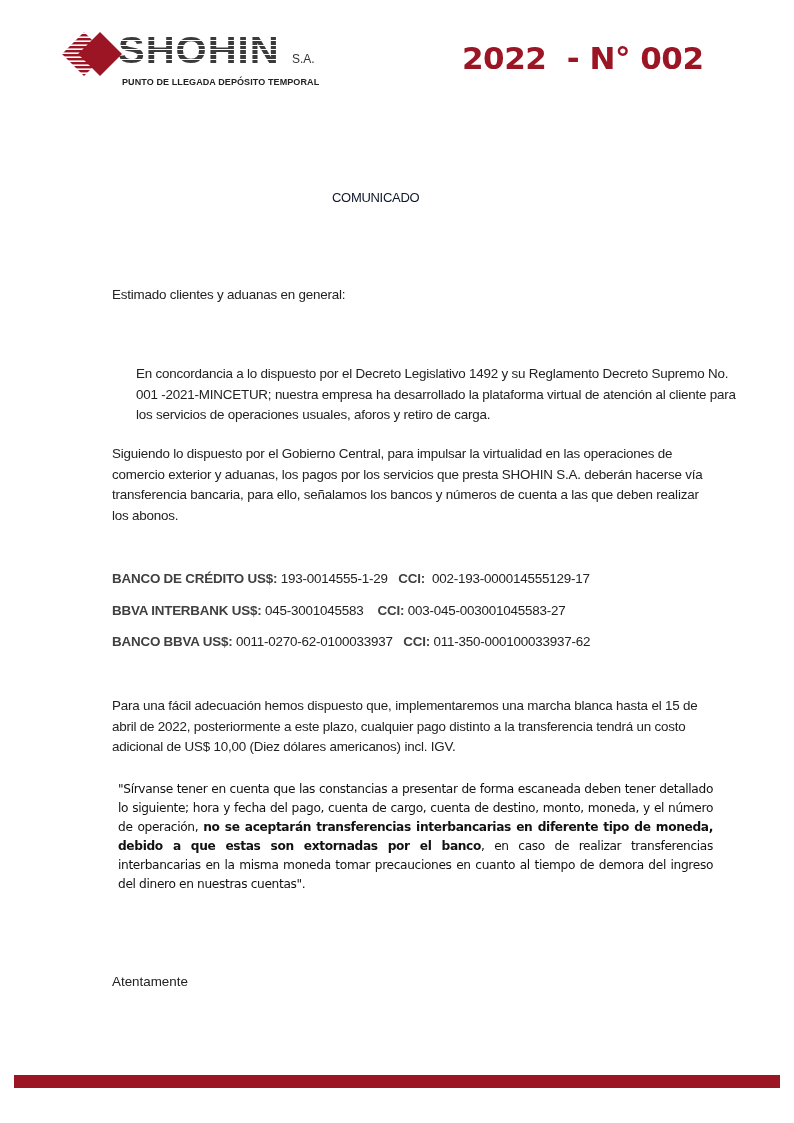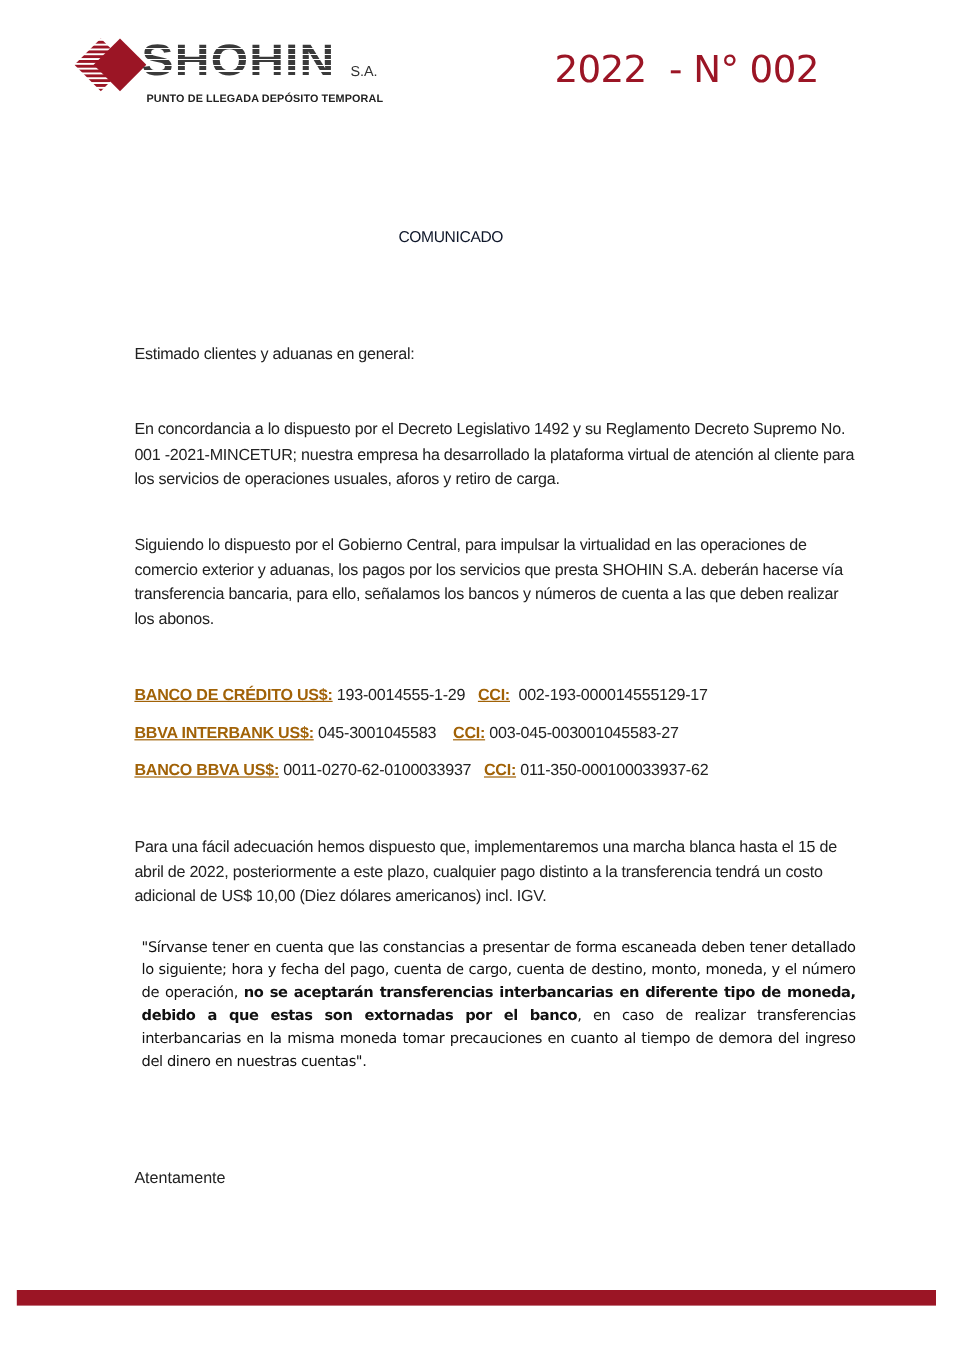--- a/index.html
+++ b/index.html
@@ -8,28 +8,28 @@
   .logo { position:absolute; left:62px; top:30px; width:270px; height:62px; }
   .logo svg { position:absolute; left:0; top:0; }
   .logo-word { position:absolute; left:56px; top:2px; font-family:"Liberation Sans", sans-serif;
                font-weight:bold; font-size:40px; letter-spacing:1px; color:#333;
                line-height:40px; transform:scaleY(0.92); transform-origin:top left;
                background: repeating-linear-gradient(#3a3a3a 0 4px, #fff 4px 5px);
                -webkit-background-clip:text; background-clip:text; -webkit-text-fill-color:transparent; }
   .logo-sa { position:absolute; left:230px; top:22px; font-size:12px; font-weight:normal; color:#333; }
   .logo-tag { position:absolute; left:60px; top:47px; font-size:9px; font-weight:bold; color:#222; letter-spacing:0.1px; }
   .doc-number { position:absolute; left:462px; top:40px; font-family:"DejaVu Sans", sans-serif;
-                font-weight:normal; font-size:31px; color:#9b1525; white-space:pre; letter-spacing:-0.5px; }
+                font-weight:bold; font-size:31px; color:#9b1525; white-space:pre; letter-spacing:-0.5px; }
   .title { position:absolute; left:332px; top:190px; font-size:13px; color:#0f172a; letter-spacing:-0.3px; }
   .para { position:absolute; left:112px; width:600px; font-size:13.4px; line-height:20.5px; color:#222; letter-spacing:-0.2px; }
   .greeting { top:285px; }
-  .p1 { top:348px; }
+  .p1 { top:364px;margin-left:24px; }
   .p2 { top:444px; }
   .bank { position:absolute; left:112px; font-size:13.4px; color:#222; white-space:pre; letter-spacing:-0.2px; }
-  .bank b { color:#a16207;text-decoration:underline; }
+  .bank b { color:#404040; }
   .b1 { top:571px; } .b2 { top:603px; } .b3 { top:634px; }
   .p3 { top:696px; width:610px; }
   .quote { position:absolute; left:118px; top:780px; width:595px; font-family:"DejaVu Sans", sans-serif;
            font-size:12.2px; line-height:19px; text-align:justify; color:#111; letter-spacing:-0.35px; }
   .quote b { font-weight:bold;margin-top:22px; }
   .closing { position:absolute; left:112px; top:974px; font-size:13.4px; color:#222; }
   .footer-bar { position:absolute; left:14px; top:1075px; width:766px; height:13px; background:#9b1525; }
 </style>
 </head>
 <body>

